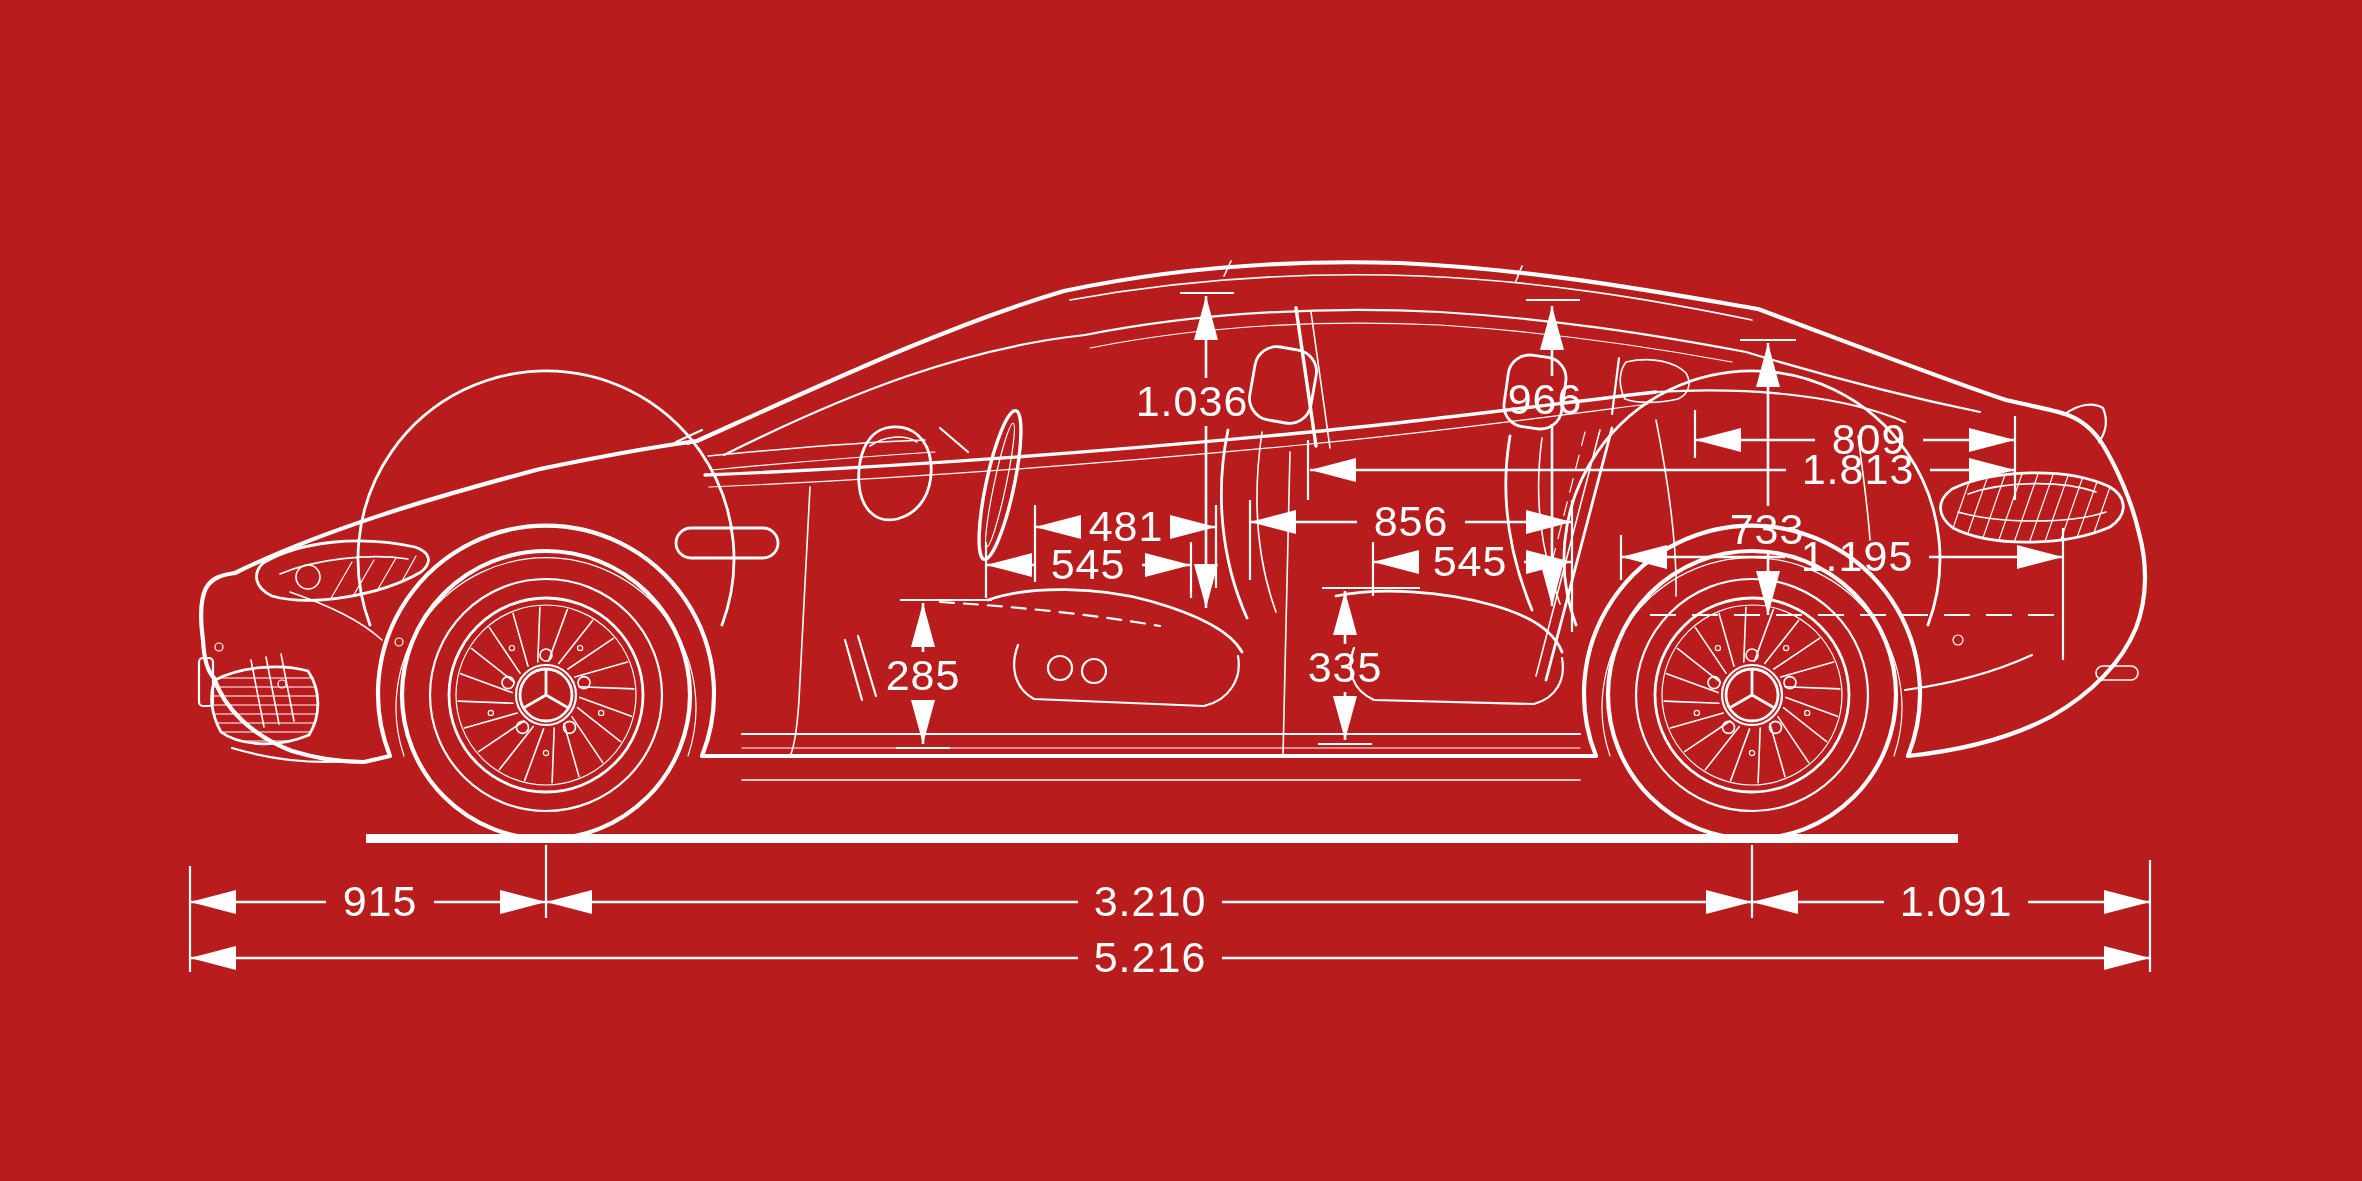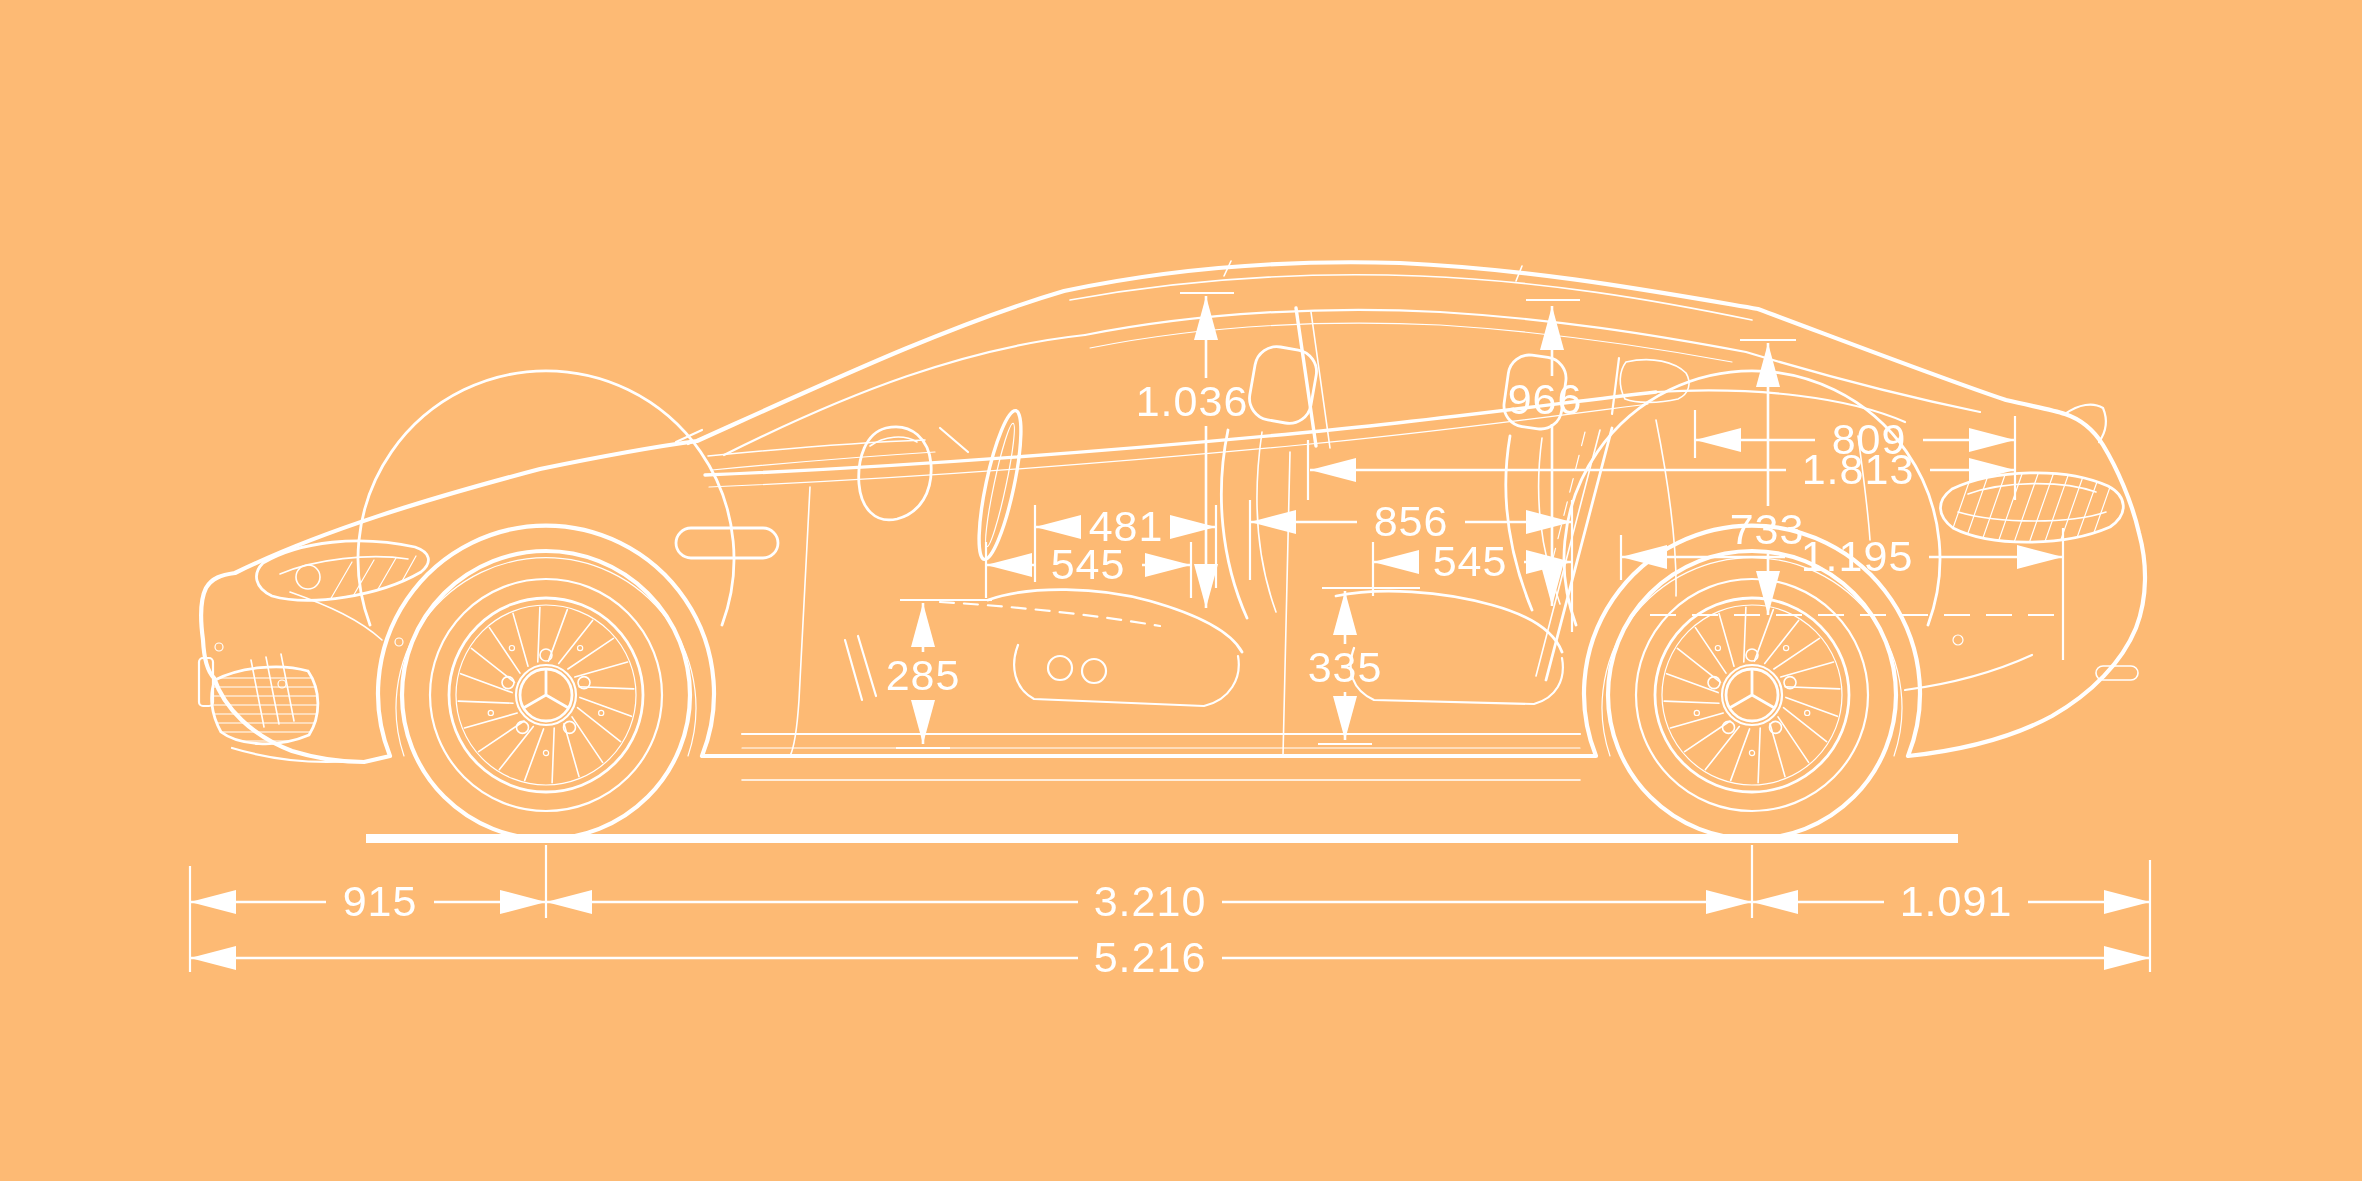--- a/index.html
+++ b/index.html
@@ -1,16 +1,16 @@
 <!DOCTYPE html>
 <html><head>
 <meta charset="utf-8">
 <style>
   html,body{margin:0;padding:0;background:#000;}
-  .stage{width:2362px;height:1181px;background:#fdba74;position:relative;overflow:hidden;}
+  .stage{width:2362px;height:1181px;background:#b91c1c;position:relative;overflow:hidden;}
   svg{display:block;}
   .s1{stroke:#fff;stroke-width:1.2;fill:none;stroke-linecap:round;}
   .s15{stroke:#fff;stroke-width:1.6;fill:none;stroke-linecap:round;}
   .s2{stroke:#fff;stroke-width:2.2;fill:none;stroke-linecap:round;}
   .s25{stroke:#fff;stroke-width:2.8;fill:none;stroke-linecap:round;}
   .s3{stroke:#fff;stroke-width:3.4;fill:none;stroke-linecap:round;}
   .s4{stroke:#fff;stroke-width:4.2;fill:none;stroke-linecap:round;stroke-linejoin:round;}
   .dimline{stroke:#fff;stroke-width:2.6;fill:none;}
   .tick{stroke:#fff;stroke-width:2.2;fill:none;}
   .dash{stroke-dasharray:26 16;}

